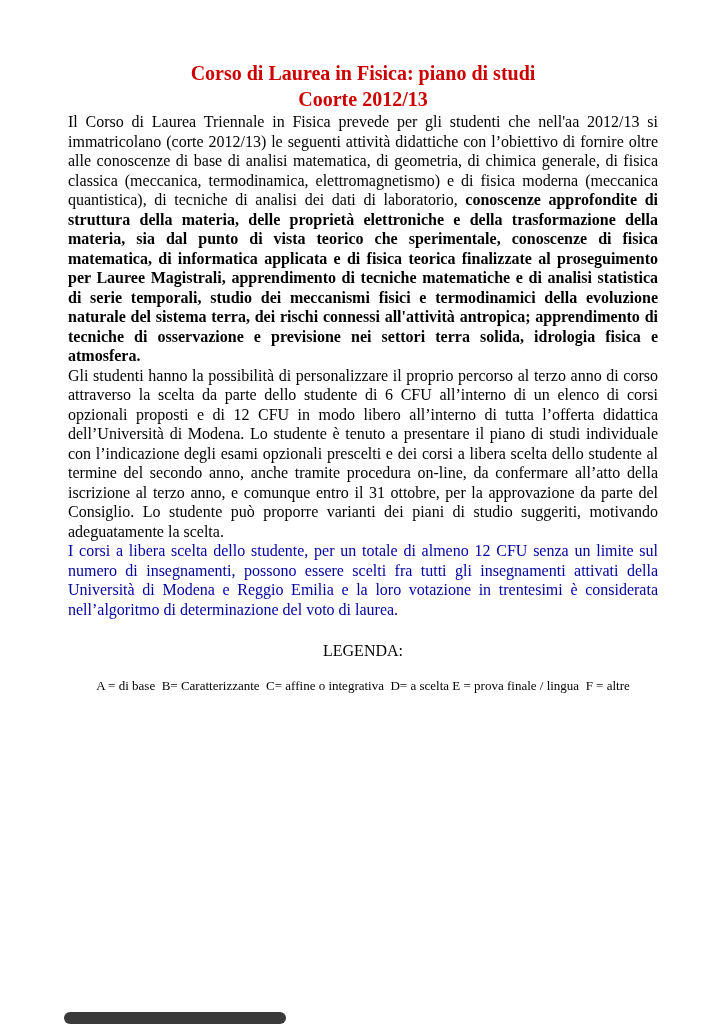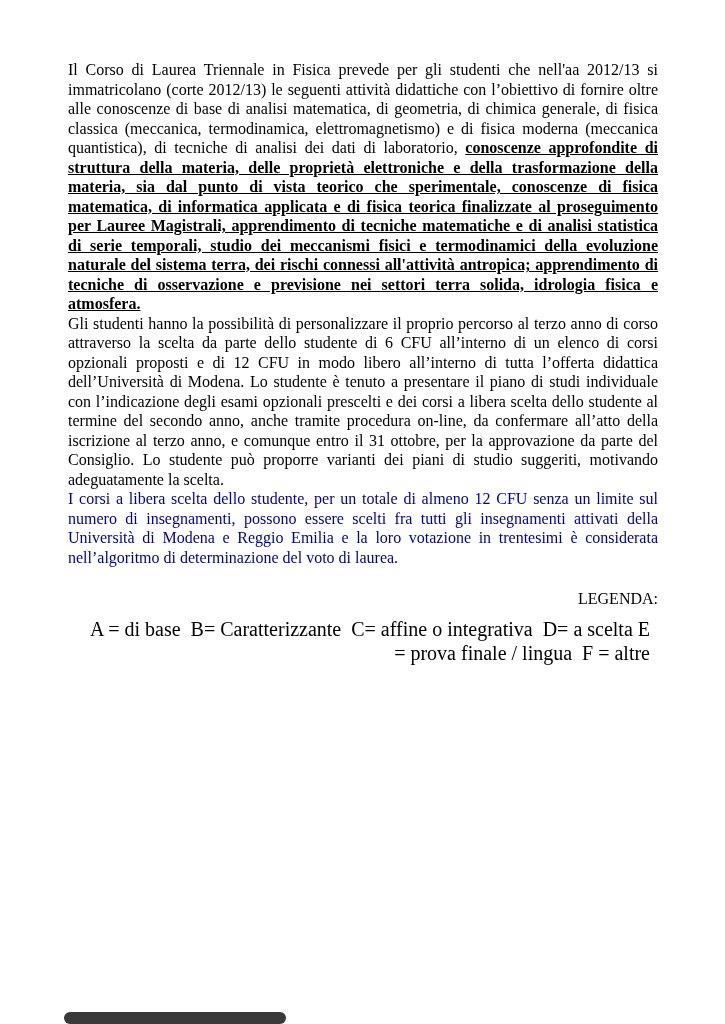--- a/index.html
+++ b/index.html
@@ -32,59 +32,60 @@
     color: var(--title_red, #cc0000);
   }
   .body-par {
     margin: 0;
     font-size: 16px;
     line-height: 1.22;
     text-align: justify;
   }
   .body-par .bold {
     font-weight: bold;
-    text-decoration: underline;
   }
   .gap {
   }
   .highlight {
     color: var(--highlight_blue, #0000a0);
     font-weight: normal;
   }
   .legend-title {
     margin: 0;
     margin-top: 22px;
     font-size: 16px;
     line-height: 1.22;
-    text-align: right;
+    text-align: center;
   }
   .legend-body {
-    margin: 8px;
-    font-size: 20px;
+    margin: 17px;
+    font-size: 13px;
     line-height: 1.22;
-    text-align: right;
+    text-align: center;
     white-space: pre-wrap;
   }
   .scroll-thumb {
     position: absolute;
     left: 64px;
     bottom: 0;
     width: 222px;
     height: 12px;
     background: var(--scrollbar, #3a3a3a);
     border-radius: 6px;
   }
 </style>
 </head>
 <body>
 
 <div class="page">
   <div class="content">
 
+    <h1 class="doc-title">Corso di Laurea in Fisica: piano di studi</h1>
 
+    <h2 class="doc-subtitle">Coorte 2012/13</h2>
 
     <p class="body-par"><span>Il Corso di Laurea Triennale in Fisica prevede per gli studenti che nell'aa 2012/13 si immatricolano (corte 2012/13)  le seguenti attività didattiche con l’obiettivo di fornire oltre alle conoscenze di base di analisi matematica, di geometria, di chimica generale, di fisica classica (meccanica, termodinamica, elettromagnetismo) e di fisica moderna (meccanica quantistica), di tecniche di analisi dei dati di laboratorio,  </span><span class="bold">conoscenze approfondite di  struttura della materia, delle proprietà elettroniche e della trasformazione della materia, sia dal punto di vista teorico che sperimentale, conoscenze di fisica matematica, di informatica applicata e di fisica teorica finalizzate al proseguimento per Lauree Magistrali, apprendimento di tecniche matematiche e di analisi statistica di serie temporali, studio dei meccanismi fisici e termodinamici della evoluzione naturale del sistema terra, dei rischi connessi all'attività antropica; apprendimento di tecniche di osservazione e previsione nei settori terra solida, idrologia fisica e atmosfera.</span></p>
 
     <p class="body-par gap">Gli studenti hanno la possibilità di personalizzare il proprio percorso al terzo anno di corso attraverso  la scelta da parte dello studente di 6 CFU all’interno di un elenco di corsi opzionali proposti e di 12 CFU in modo libero all’interno di tutta l’offerta didattica dell’Università di Modena.  Lo studente è tenuto a presentare il piano di studi individuale con l’indicazione degli esami opzionali prescelti e dei corsi a libera scelta dello studente al termine del secondo anno, anche tramite procedura on-line, da confermare all’atto della iscrizione al terzo anno, e comunque entro il 31 ottobre, per la approvazione da parte del Consiglio. Lo studente può proporre varianti dei piani di studio suggeriti, motivando adeguatamente la scelta.</p>
 
     <p class="body-par gap highlight">I corsi a libera scelta dello studente, per un totale di almeno 12 CFU senza un limite sul numero di insegnamenti, possono essere scelti fra tutti gli insegnamenti attivati della Università   di Modena e Reggio Emilia e la loro votazione in trentesimi è considerata nell’algoritmo di determinazione del voto di laurea.</p>
 
     <p class="legend-title">LEGENDA:</p>
 
     <p class="legend-body">A = di base  B= Caratterizzante  C= affine o integrativa  D= a scelta E = prova finale / lingua  F = altre</p>

